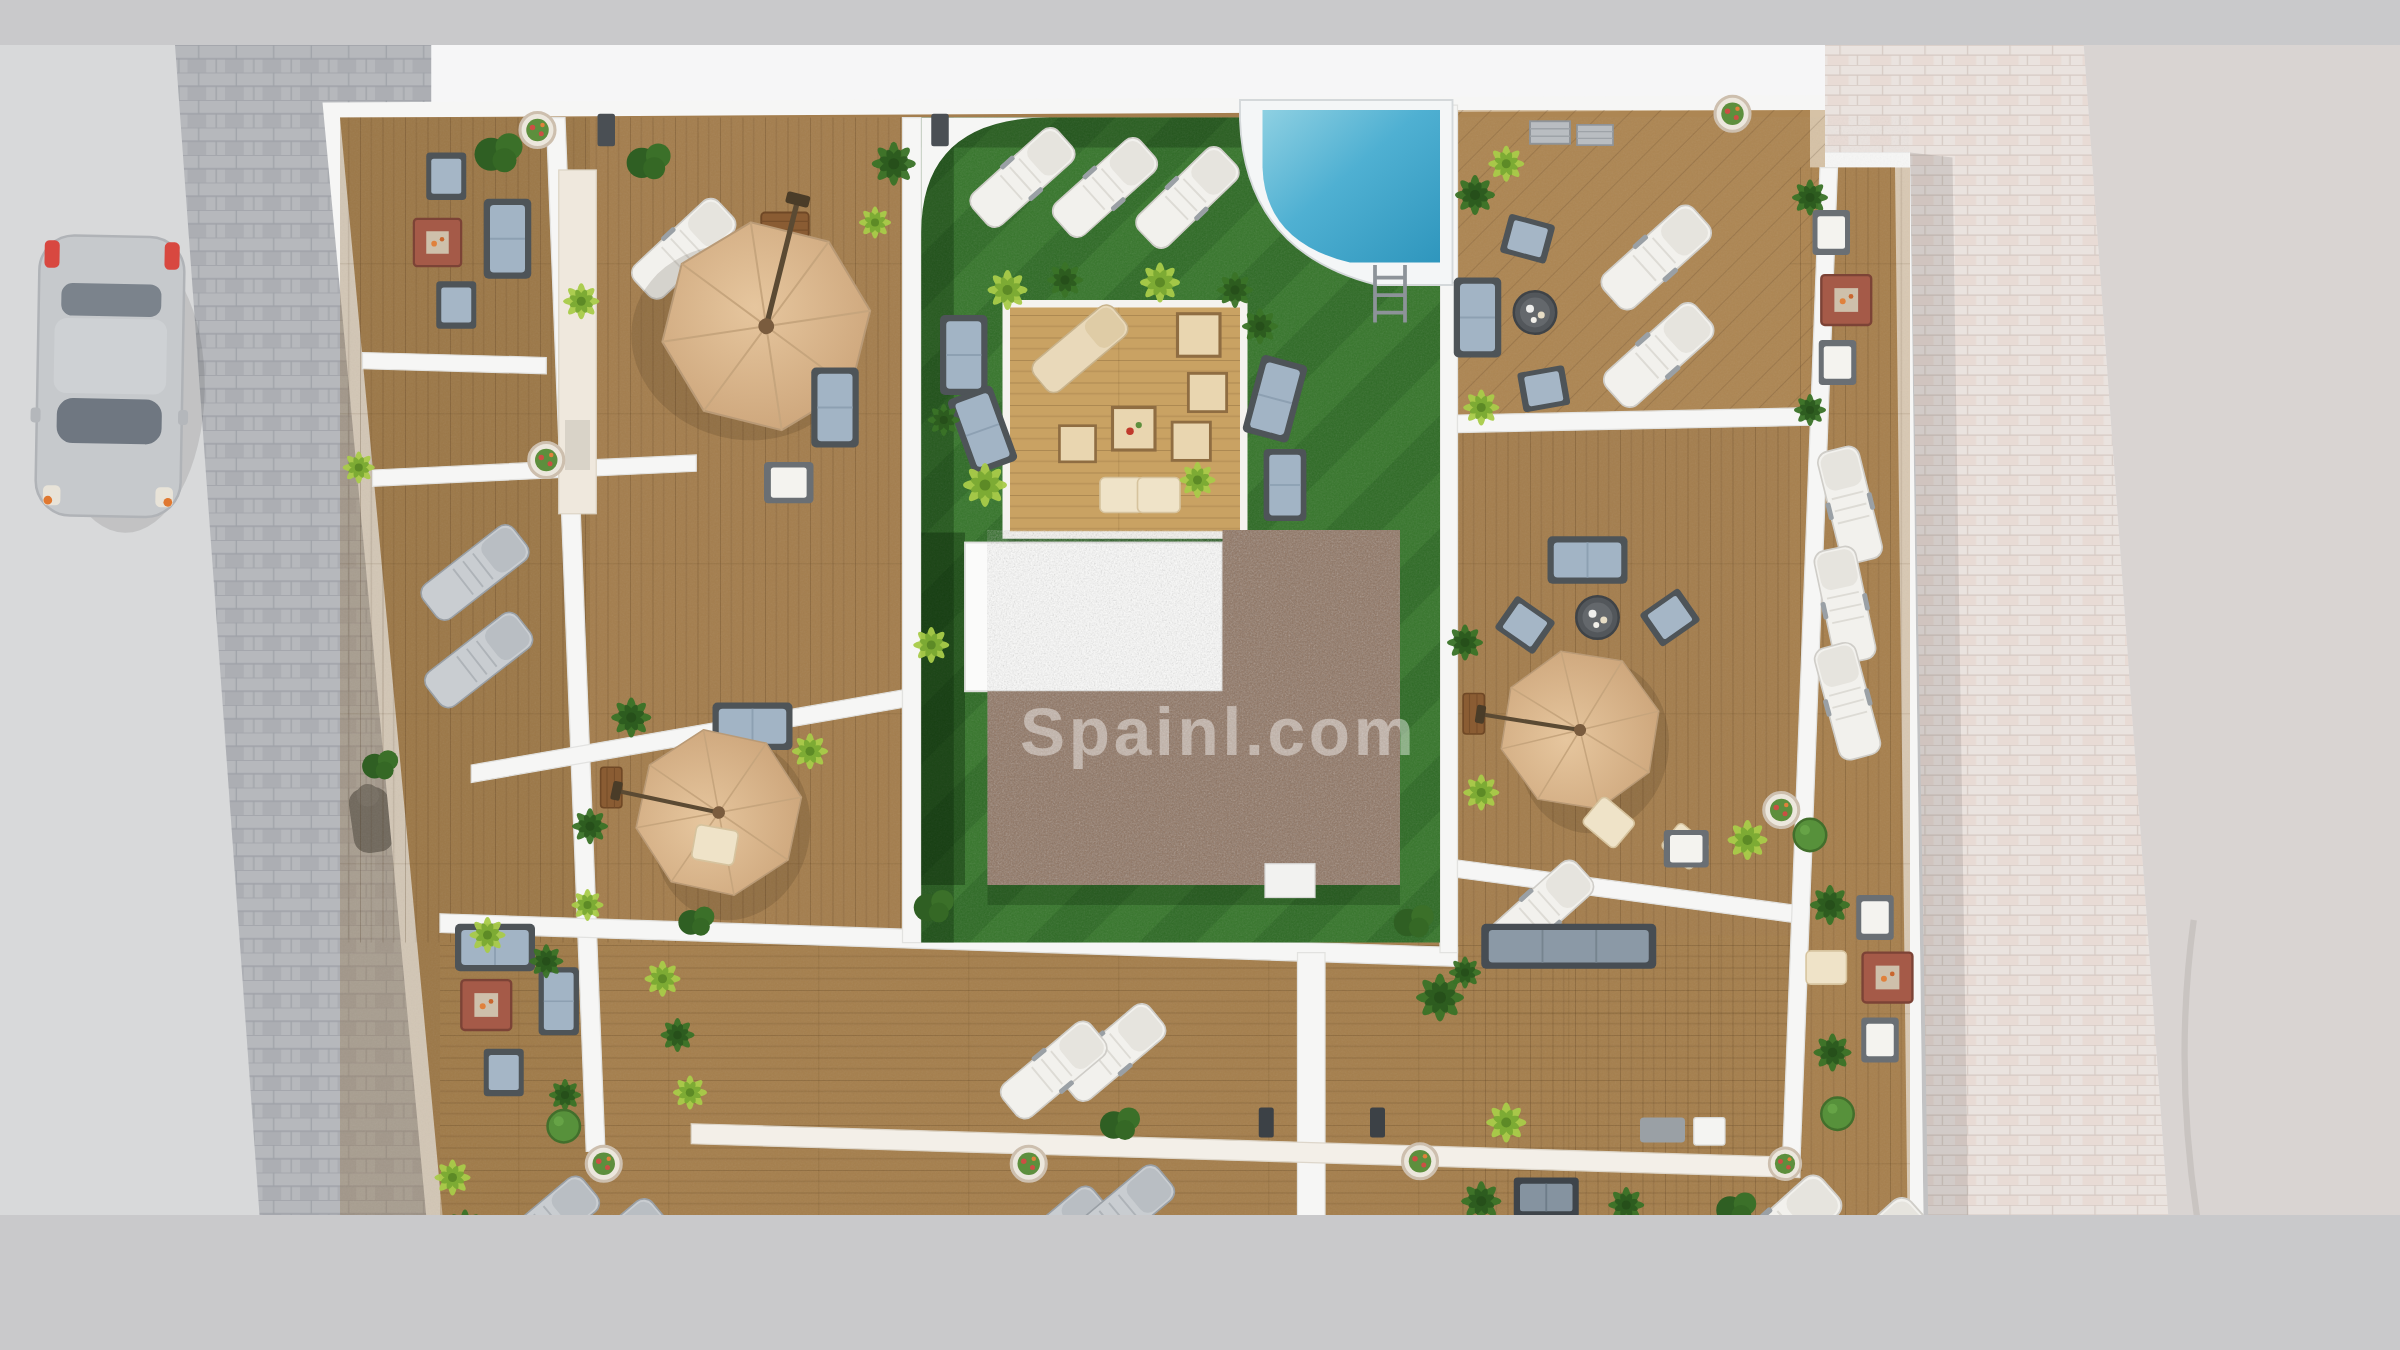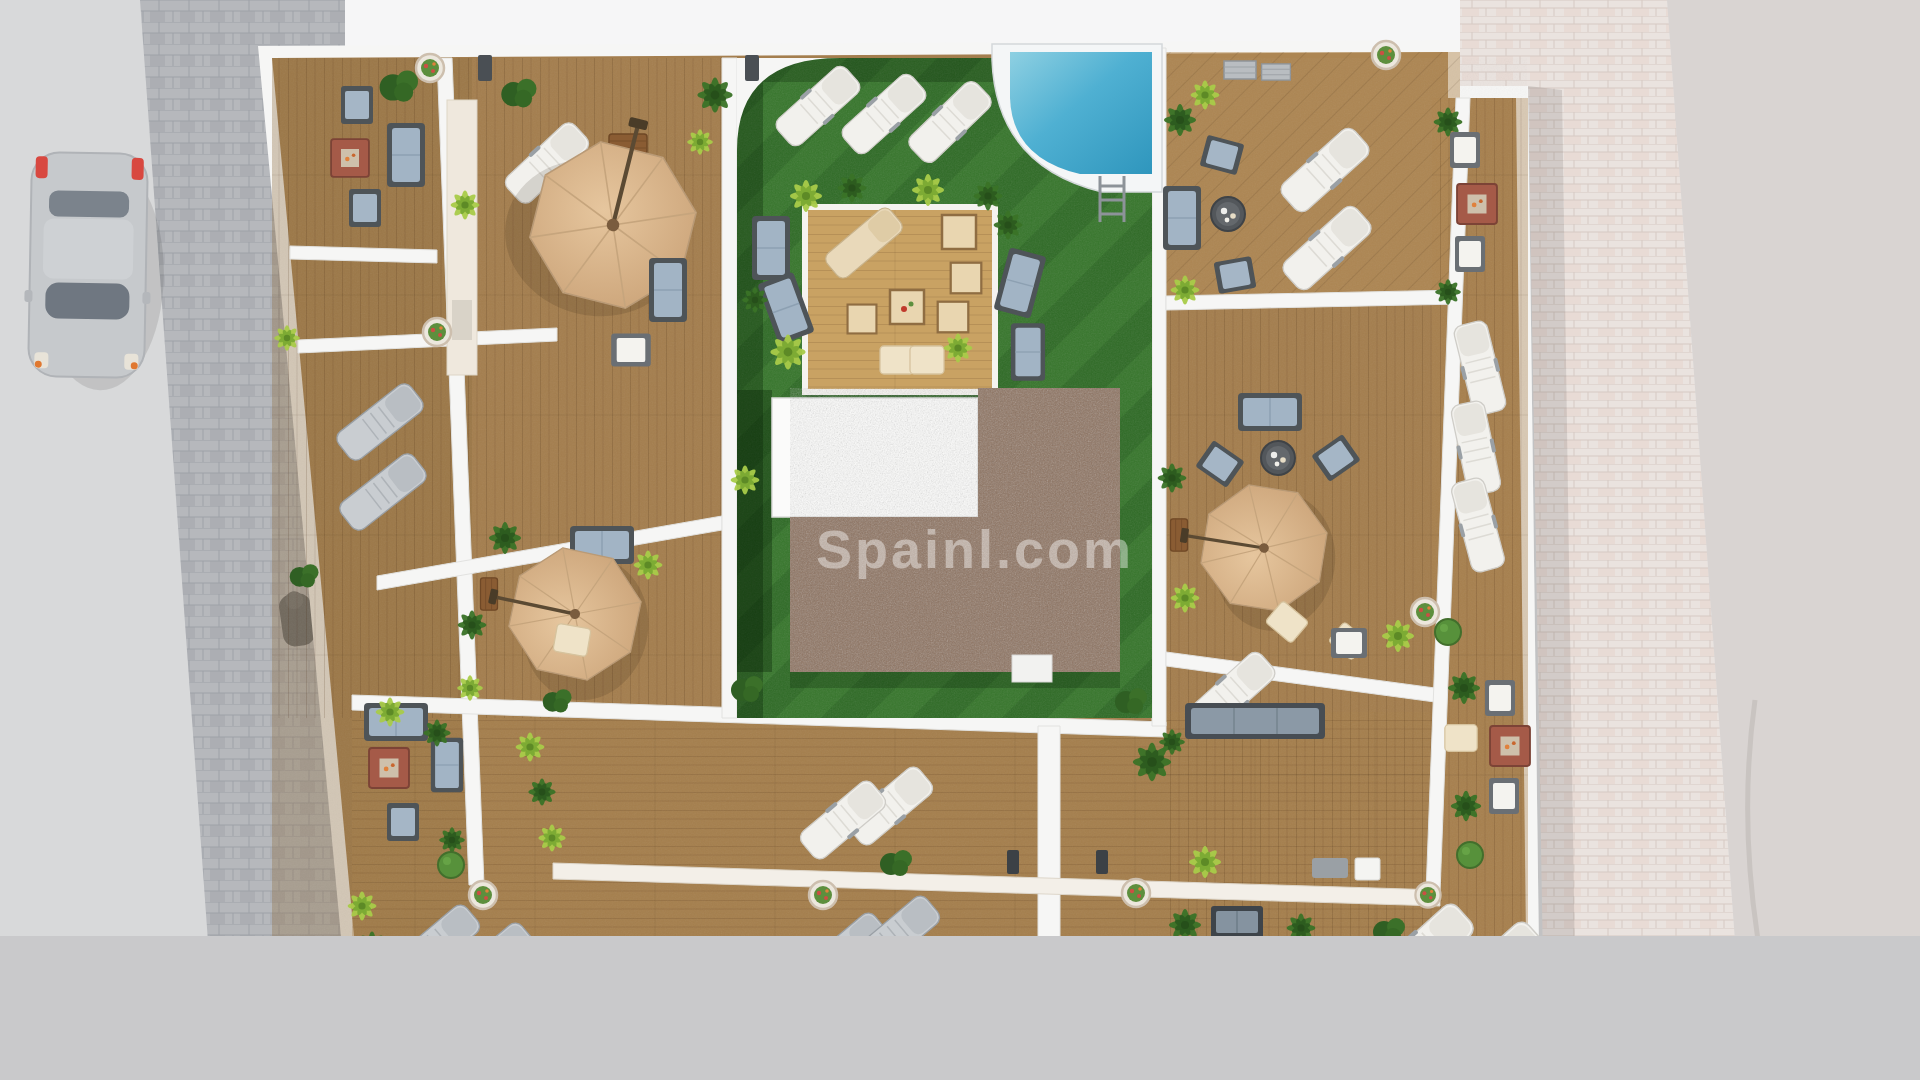--- a/index.html
+++ b/index.html
@@ -1,17 +1,17 @@
 <!DOCTYPE html>
 <html><head>
 <meta charset="utf-8">
 <style>
   html,body{margin:0;padding:0;background:#c9c9cb;}
   .stage{position:relative;width:1920px;height:936px;overflow:hidden;
-         font-family:"Liberation Sans", sans-serif;}
+         font-family:"Liberation Sans", sans-serif;margin-top:36px;}
   .stage svg{position:absolute;inset:0;display:block;}
   text.wm{font-family:"Liberation Sans", sans-serif;font-weight:700;
           letter-spacing:3px;}
 </style>
 </head>
 <body>
 
 <div class="stage">
 <svg viewBox="0 0 1920 1080" xmlns="http://www.w3.org/2000/svg">
 <defs>

